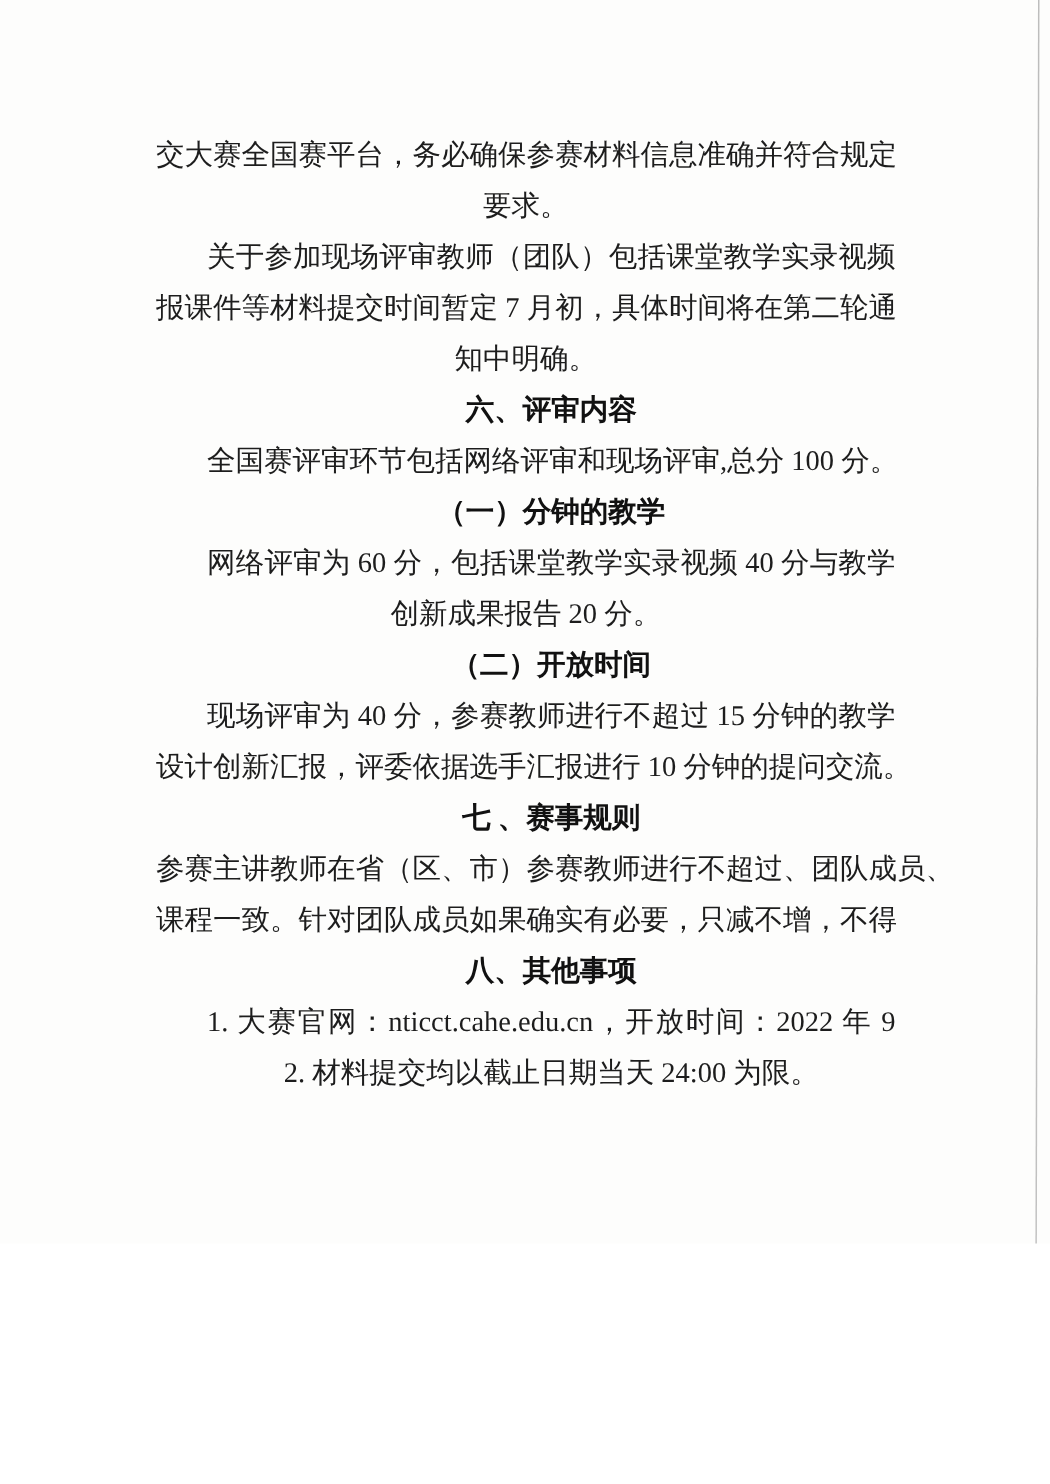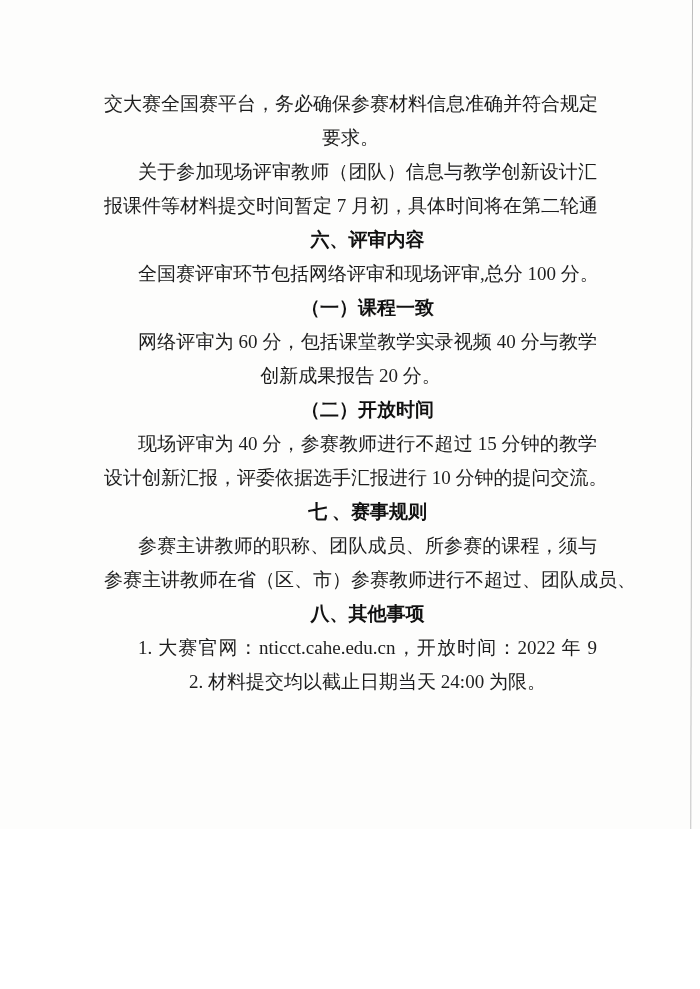--- a/index.html
+++ b/index.html
@@ -64,33 +64,34 @@
   }
 </style>
 </head>
 <body>
 
 <div class="page">
 
   <div class="content">
     <div class="line fill">交大赛全国赛平台，务必确保参赛材料信息准确并符合规定</div>
     <div class="line">要求。</div>
-    <div class="line indent fill">关于参加现场评审教师（团队）信息与教学创新设计汇</div>
+    <div class="line indent fill">关于参加现场评审教师（团队）包括课堂教学实录视频</div>
     <div class="line fill">报课件等材料提交时间暂定 7 月初，具体时间将在第二轮通</div>
+    <div class="line">知中明确。</div>
     <div class="line indent heading-hei">六、评审内容</div>
     <div class="line indent fill">全国赛评审环节包括网络评审和现场评审,总分 100 分。</div>
-    <div class="line indent heading-kai">（一）课程一致</div>
+    <div class="line indent heading-kai">（一）分钟的教学</div>
     <div class="line indent fill">网络评审为 60 分，包括课堂教学实录视频 40 分与教学</div>
     <div class="line">创新成果报告 20 分。</div>
     <div class="line indent heading-kai">（二）开放时间</div>
     <div class="line indent fill">现场评审为 40 分，参赛教师进行不超过 15 分钟的教学</div>
     <div class="line fill">设计创新汇报，评委依据选手汇报进行 10 分钟的提问交流。</div>
     <div class="line indent heading-hei">七 、赛事规则</div>
-    <div class="line indent fill">参赛主讲教师的职称、团队成员、所参赛的课程，须与</div>
     <div class="line fill">参赛主讲教师在省（区、市）参赛教师进行不超过、团队成员、</div>
+    <div class="line fill">课程一致。针对团队成员如果确实有必要，只减不增，不得</div>
     <div class="line indent heading-hei">八、其他事项</div>
     <div class="line indent fill">1. 大赛官网：nticct.cahe.edu.cn，开放时间：2022 年 9</div>
     <div class="line indent">2. 材料提交均以截止日期当天 24:00 为限。</div>
   </div>
 
   <div class="page-number">3</div>
 
   <div class="scan-artifact"></div>
 
 </div>

